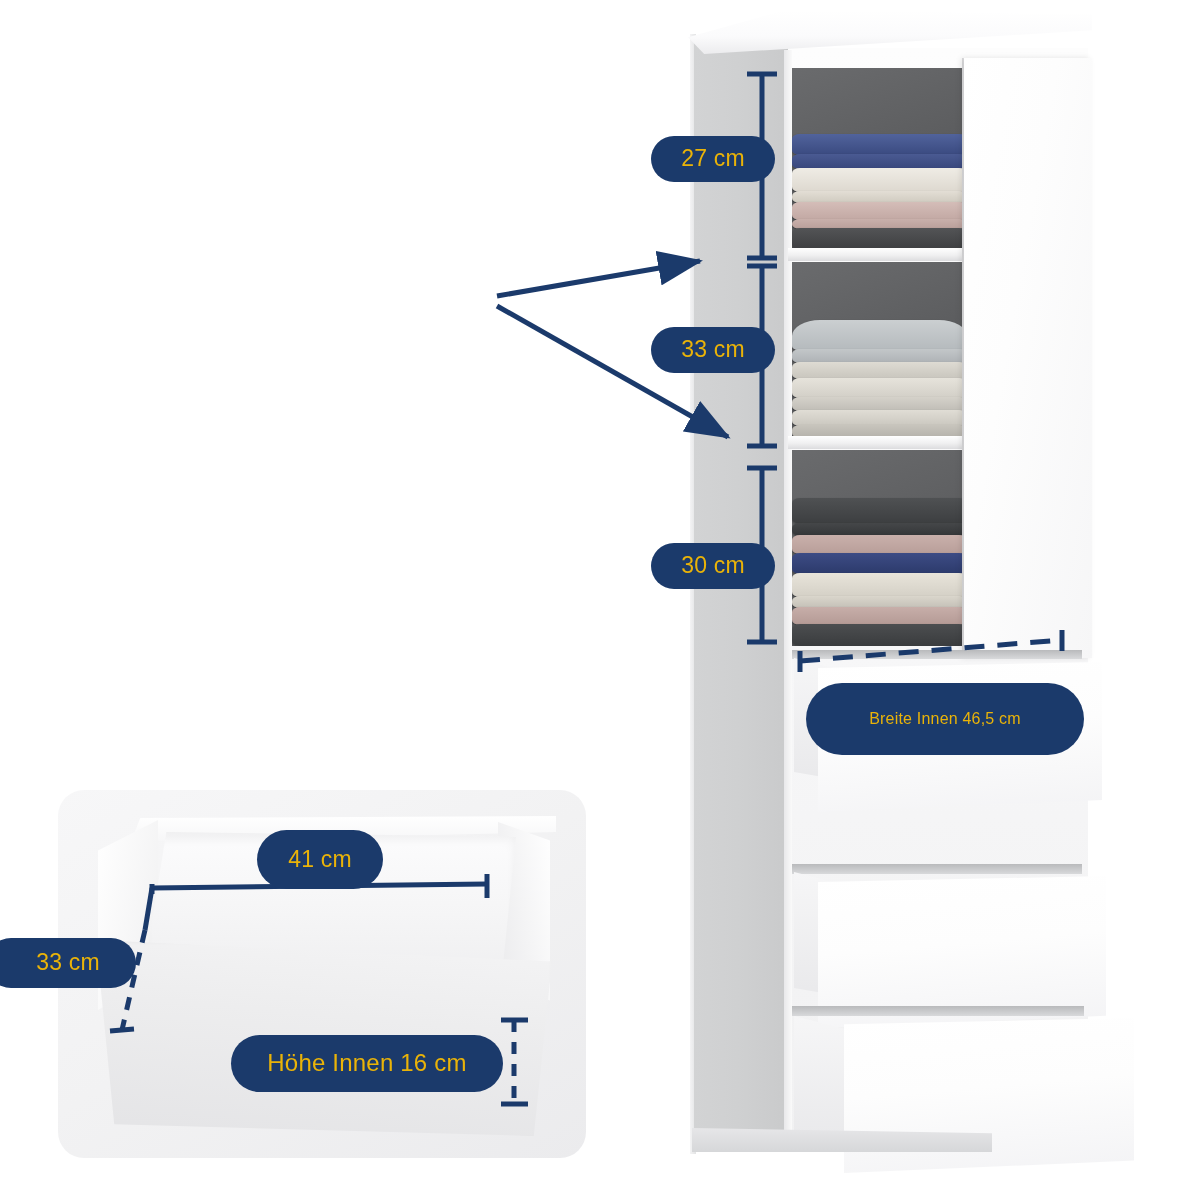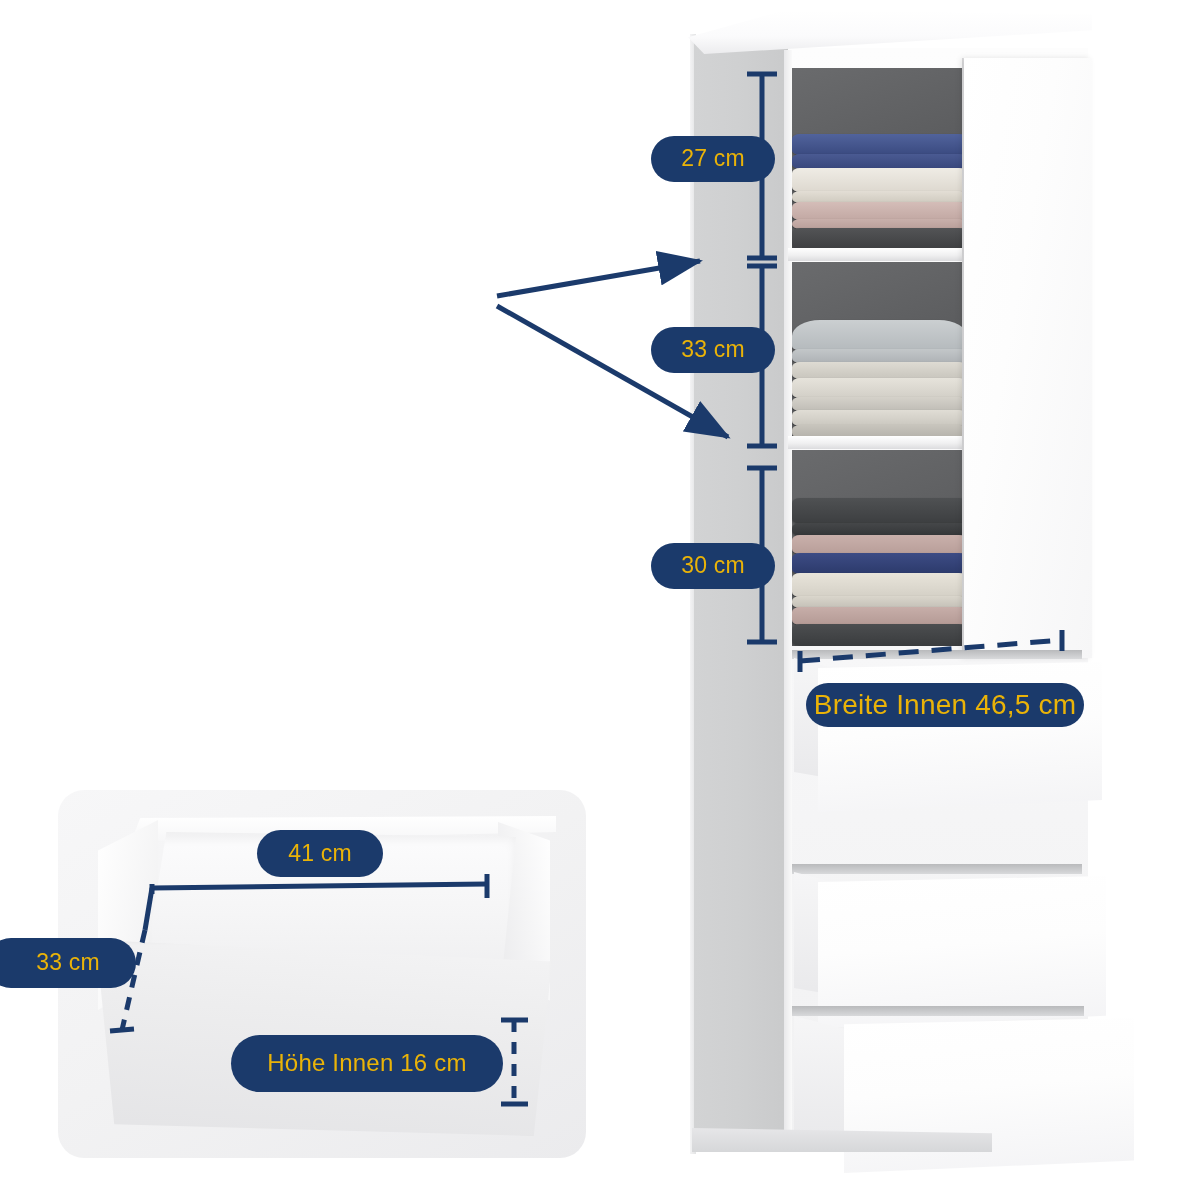--- a/index.html
+++ b/index.html
@@ -279,21 +279,21 @@
     </g>
   </svg>
 
 
   <div class="pill" style="left:651px;top:136px;width:124px;height:46px;font-size:23px;">27 cm</div>
 
   <div class="pill" style="left:651px;top:327px;width:124px;height:46px;font-size:23px;">33 cm</div>
 
   <div class="pill" style="left:651px;top:532px;width:124px;height:46px;font-size:23px;margin-top:11px;">30 cm</div>
 
-  <div class="pill" style="left:806px;top:683px;width:278px;height:44px;font-size:28px;">Breite Innen 46,5 cm</div>
-
-  <div class="pill" style="left:257px;top:830px;width:126px;height:47px;font-size:23px;">41 cm</div>
+  <div class="pill" style="left:806px;top:683px;width:278px;height:72px;font-size:16px;">Breite Innen 46,5 cm</div>
+
+  <div class="pill" style="left:257px;top:830px;width:126px;height:59px;font-size:23px;">41 cm</div>
 
   <div class="pill" style="left:-14px;top:938px;width:150px;height:50px;font-size:23px;padding-left:14px;">33 cm</div>
 
   <div class="pill" style="left:231px;top:1035px;width:272px;height:57px;font-size:24px;">Höhe Innen 16 cm</div>
 
 </div>
 
 </body></html>

